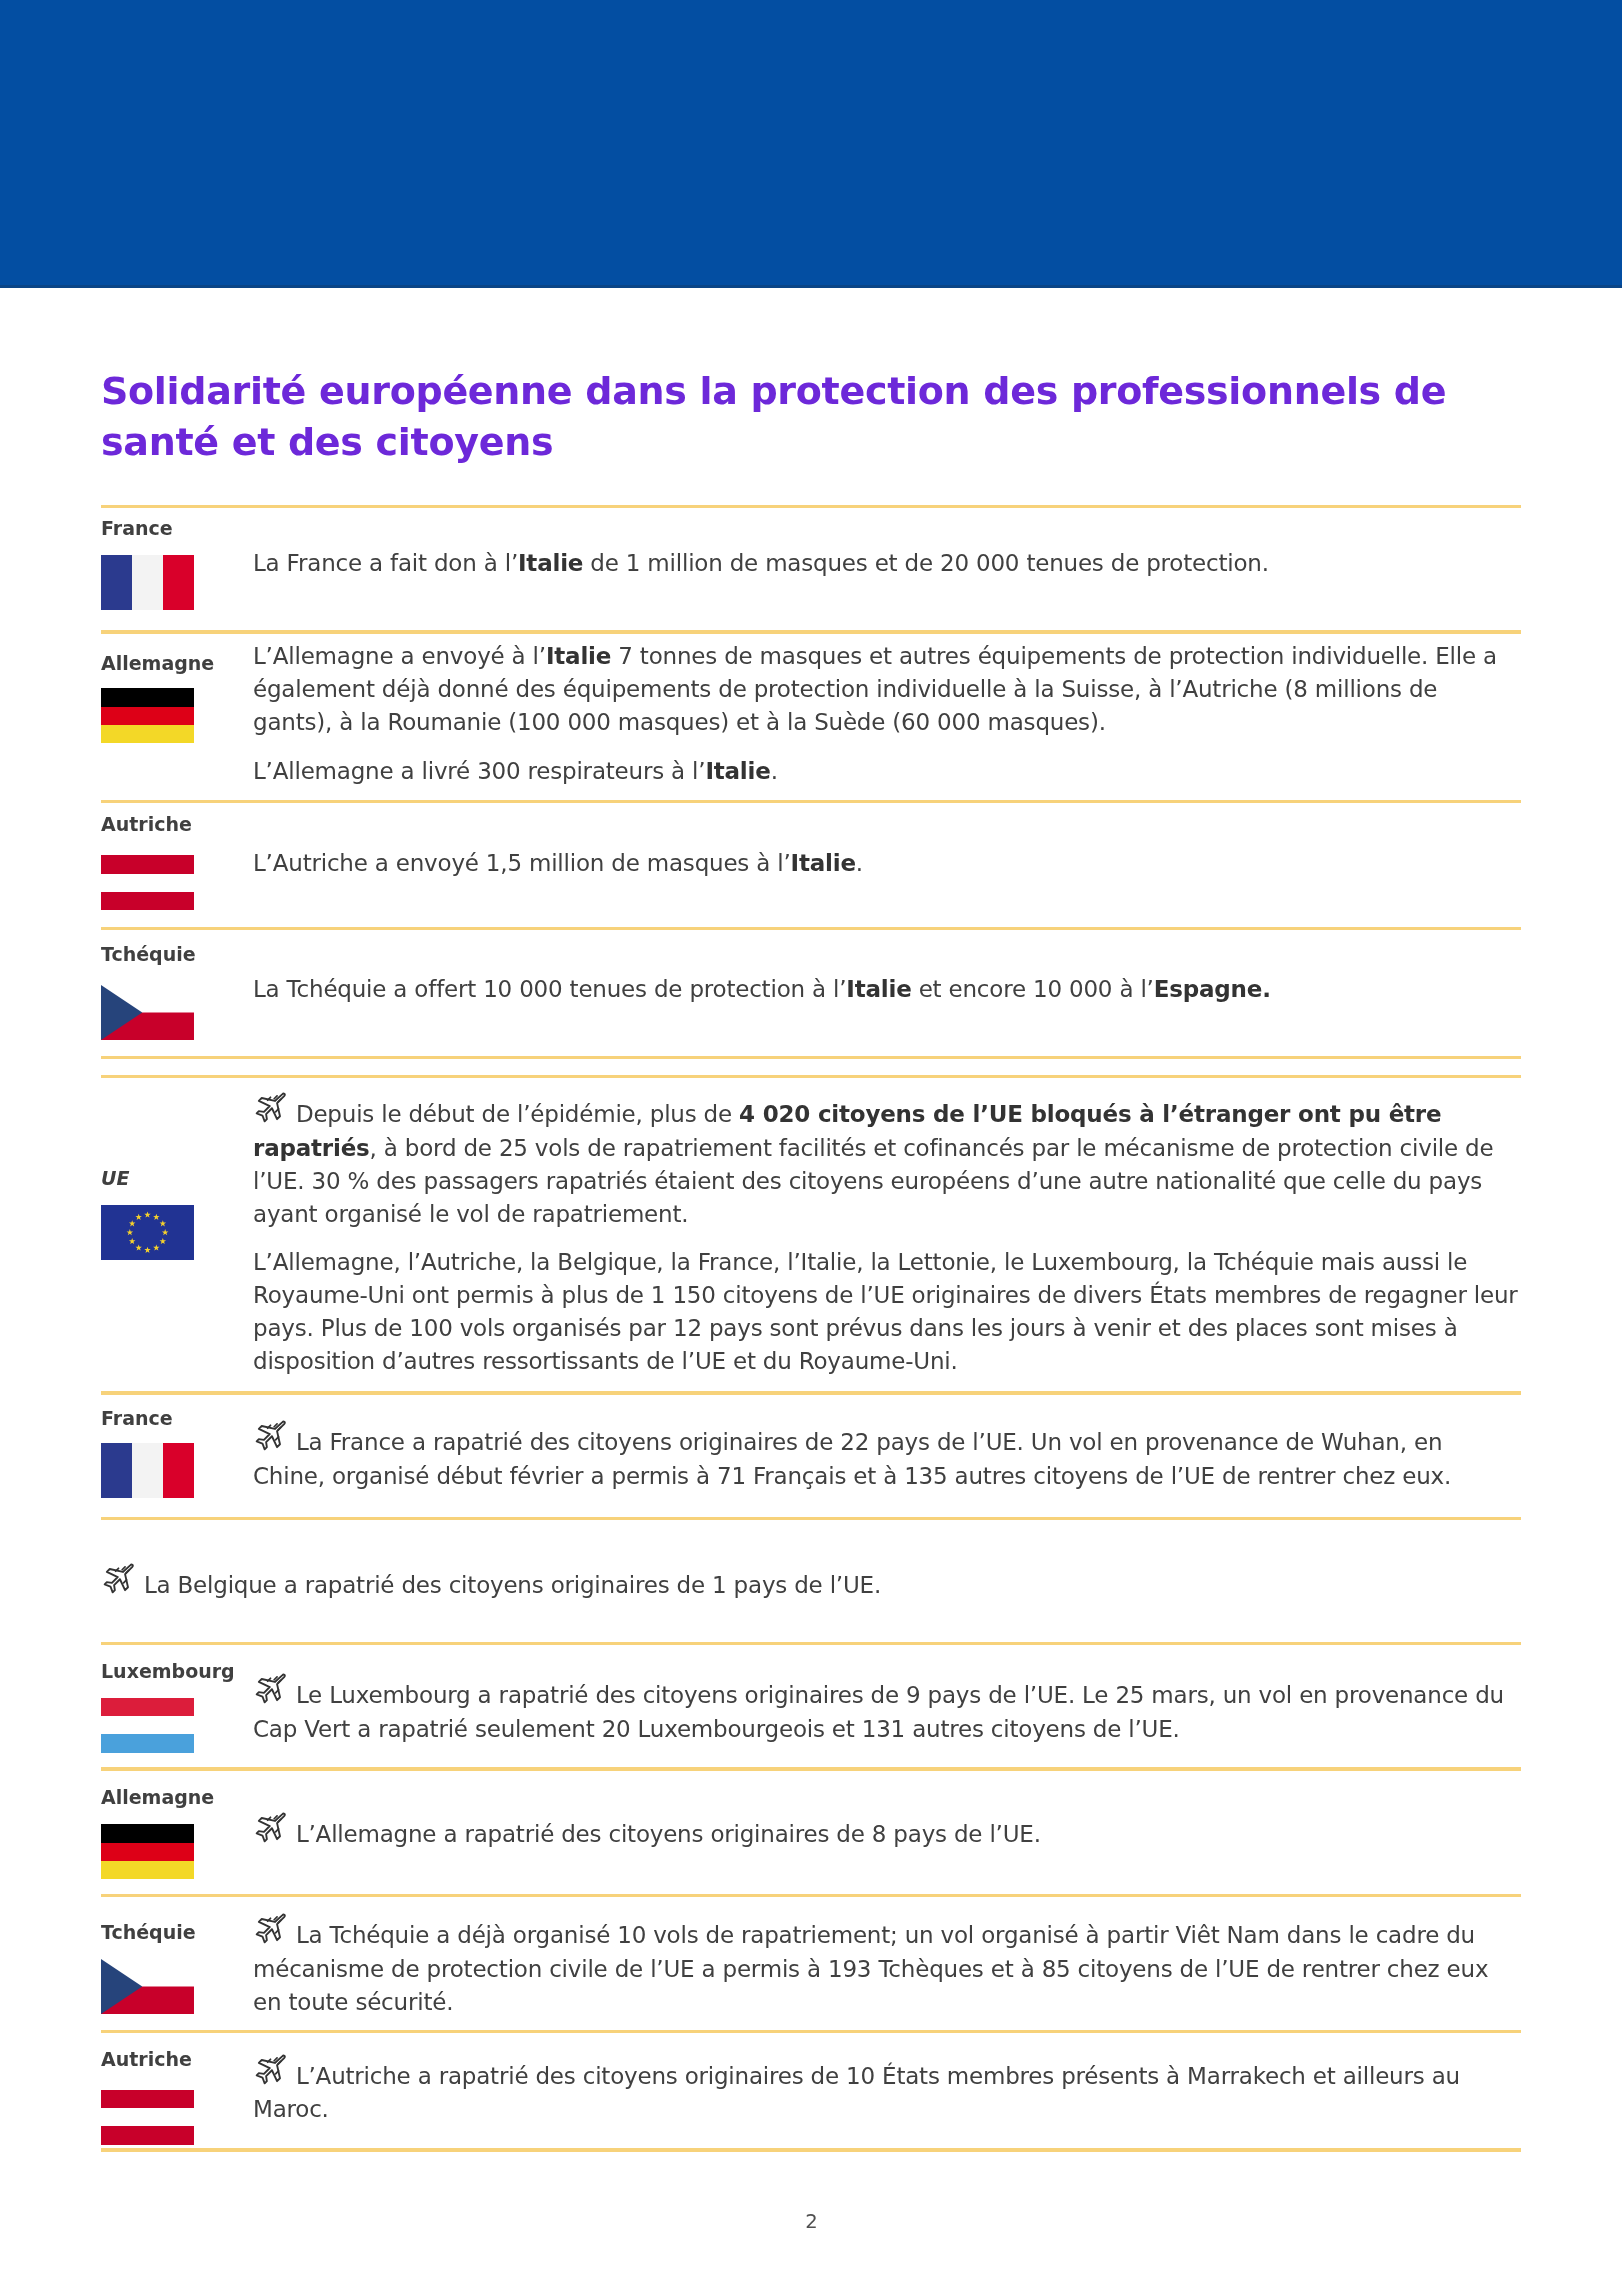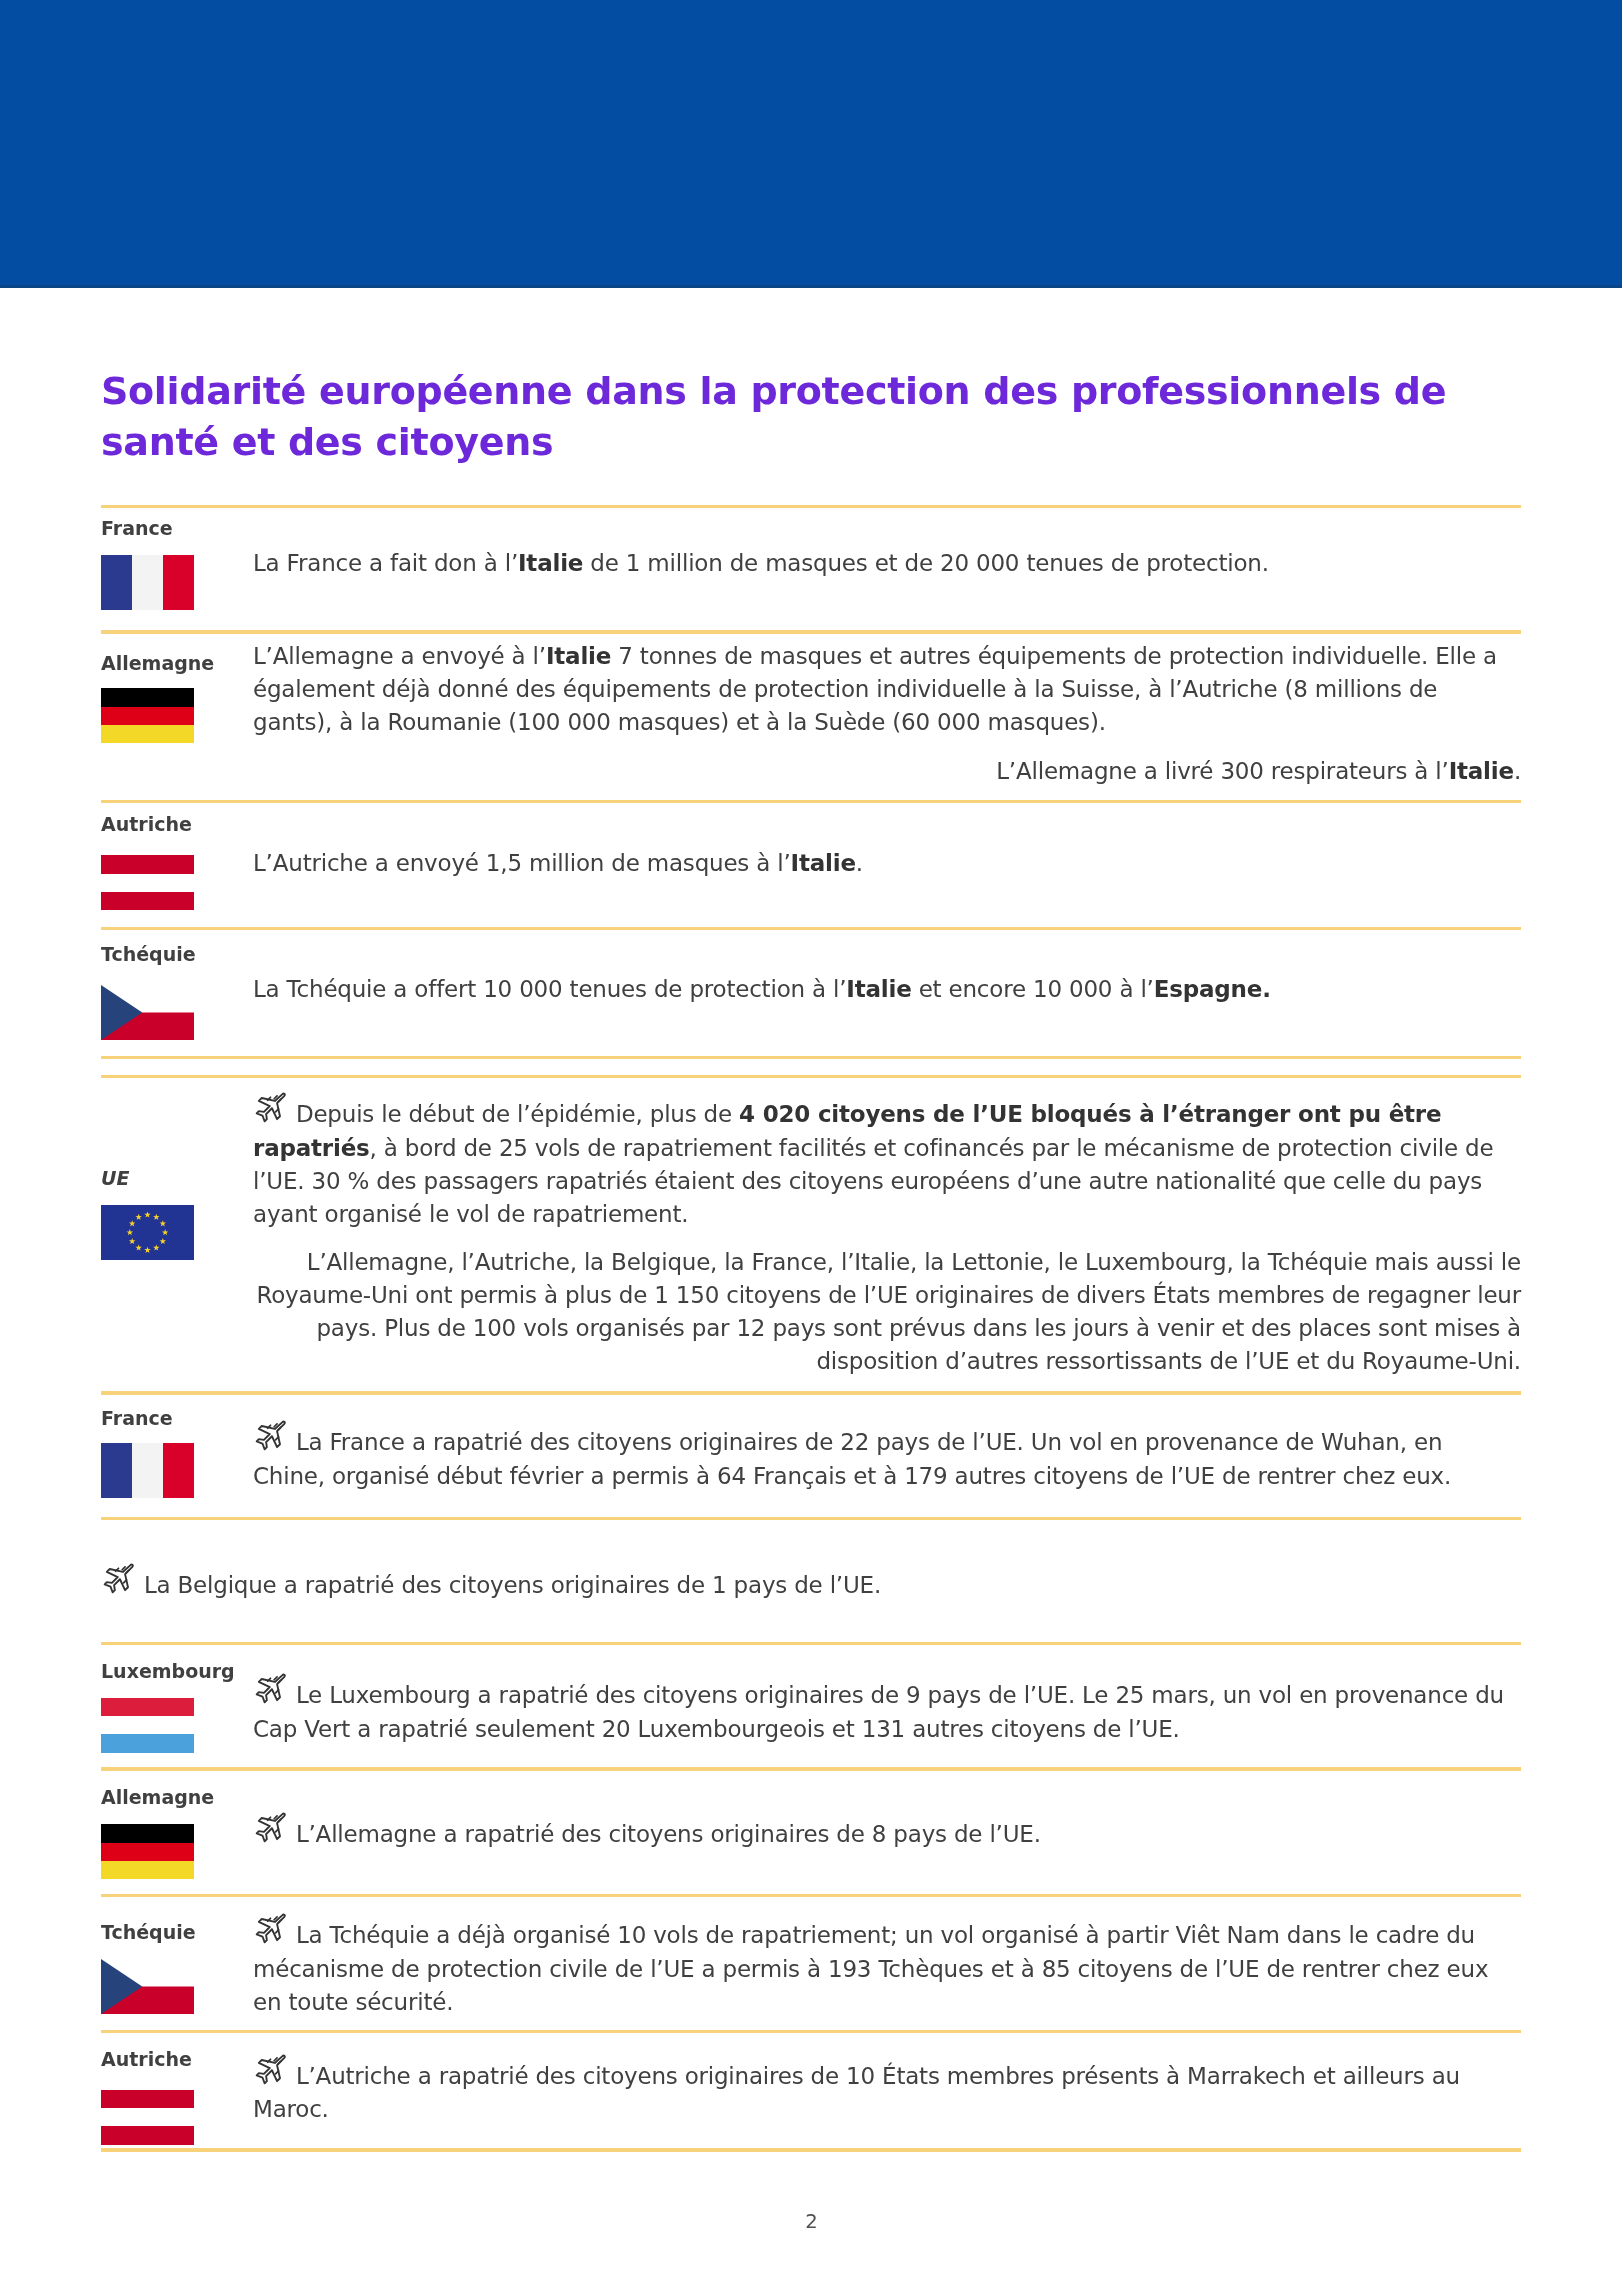--- a/index.html
+++ b/index.html
@@ -15,21 +15,21 @@
   }
   .rule { height: 3.3px; background: #f7d27a; width: 100%; }
   .row { position: relative; display: flex; align-items: flex-start; }
   .country-col { width: 152px; flex: 0 0 152px; }
   .country-name {
     font-weight: bold; font-size: 19px; color: #404040; line-height: 23.6px; display: block;
   }
   .flag { width: 93px; height: 55px; position: relative; display: block; overflow: hidden; }
   .text-col { flex: 1; font-size: 23px; line-height: 33px; color: #404040; letter-spacing: -0.2px; }
   .text-col p { margin: 0; }
-  .text-col p + p { margin-top: 15.7px; text-align: right; }
+  .text-col p + p { margin-top: 15.7px; }
   .text-col b { color: #333333; }
   .plane { display: inline-block; width: 35px; height: 35px; vertical-align: -2.6px; margin-right: 7.9px; }
   .plane svg { width: 35px; height: 35px; }
   .page-number {
     position: absolute; left: 0; width: 1623px; top: 2210px; text-align: center;
     font-size: 19.6px; color: #505050;
   }
   
   .fr { display: flex; }
   .fr span { flex: 1; height: 100%; }
@@ -154,21 +154,21 @@
       <div class="flag fr" style="margin-top:13px;">
         <span style="background: rgb(43, 58, 142);"></span>
         <span style="background: rgb(243, 243, 243);"></span>
         <span style="background: rgb(217, 0, 42);"></span>
       </div>
     </div>
     <div class="text-col" style="margin-top:23.6px;">
       <p><span class="plane"><svg viewBox="0 0 48 48" xmlns="http://www.w3.org/2000/svg">
               <path d="M40 6 C42 4 45 5 43 8 L33 18 L37 36 L33 40 L26 25 L18 33 L19 40 L16 43 L13 35 L5 32 L8 29 L15 30 L23 22 L8 15 L12 11 L30 15 Z" fill="none" stroke="#333" stroke-width="2.6" stroke-linejoin="round"></path>
               <path d="M29 12 L33 8 M34 17 L38 13 M31 30 L35 26 M20 14 L24 10" stroke="#333" stroke-width="2.4" stroke-linecap="round"></path>
-            </svg></span><span>La France a rapatrié des citoyens originaires de 22 pays de l’UE. Un vol en provenance de Wuhan, en Chine, organisé début février a permis à 64 Français et à 179 autres citoyens de l’UE de rentrer chez eux.</span></p>
+            </svg></span><span>La France a rapatrié des citoyens originaires de 22 pays de l’UE. Un vol en provenance de Wuhan, en Chine, organisé début février a permis à 71 Français et à 135 autres citoyens de l’UE de rentrer chez eux.</span></p>
     </div>
   </div>
   <div class="rule" style="background: rgb(247, 210, 122);"></div>
 
   <div class="row" style="height:122px;">
     <div class="text-col" style="margin-top:41px;">
       <p><span class="plane"><svg viewBox="0 0 48 48" xmlns="http://www.w3.org/2000/svg">
               <path d="M40 6 C42 4 45 5 43 8 L33 18 L37 36 L33 40 L26 25 L18 33 L19 40 L16 43 L13 35 L5 32 L8 29 L15 30 L23 22 L8 15 L12 11 L30 15 Z" fill="none" stroke="#333" stroke-width="2.6" stroke-linejoin="round"></path>
               <path d="M29 12 L33 8 M34 17 L38 13 M31 30 L35 26 M20 14 L24 10" stroke="#333" stroke-width="2.4" stroke-linecap="round"></path>
             </svg></span><span>La Belgique a rapatrié des citoyens originaires de 1 pays de l’UE.</span></p>

